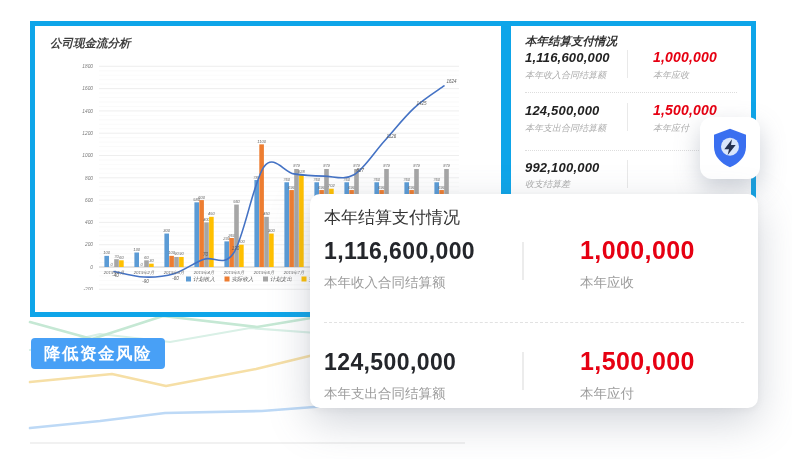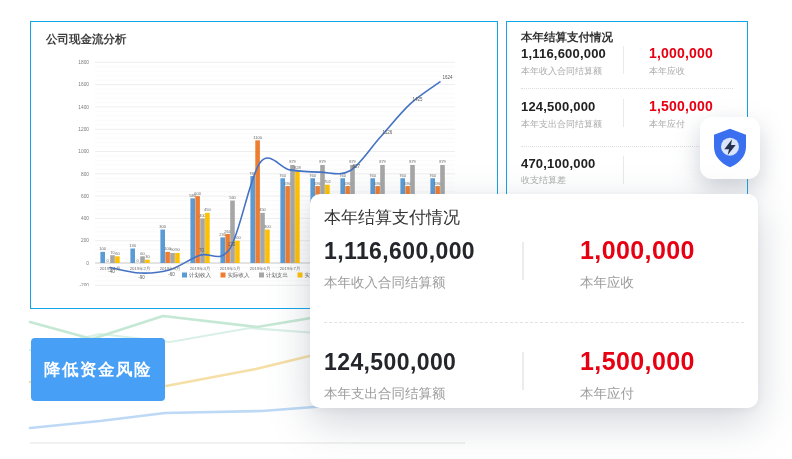--- a/index.html
+++ b/index.html
@@ -1,19 +1,19 @@
 <!DOCTYPE html>
 <html><head>
 <meta charset="utf-8">
 <style>
   html,body{margin:0;padding:0;background:#fff;}
   .page{position:relative;width:792px;height:459px;background:#ffffff;overflow:hidden;
         font-family:"Liberation Sans",sans-serif;}
   .bg-lines{position:absolute;left:0;top:0;z-index:0;}
-  .card{position:absolute;background:#fff;border:1px solid #0ea5e9;z-index:1;}
+  .card{position:absolute;background:#fff;border:5px solid #0ea5e9;z-index:1;font-style:italic;}
 
   
   .chart-card{left:30px;top:21px;width:466px;height:286px;}
   .chart-title{margin:0;position:absolute;left:15px;top:10px;font-size:11.5px;font-weight:600;color:#3f3f3f;}
   #cashflow-chart{position:absolute;left:0;top:28px;width:466px;height:236px;}
 
   
   .summary-card{left:506px;top:21px;width:240px;height:286px;}
   .p-title{margin:0;position:absolute;left:14px;top:8px;font-size:11.5px;font-weight:600;color:#333;}
   .s-val{position:absolute;left:14px;font-size:13px;font-weight:700;color:#222;letter-spacing:.2px;}
@@ -37,21 +37,21 @@
   .pp-cap{position:absolute;left:14px;top:80px;font-size:13.5px;color:#9c9c9c;}
   .pp-cap.r{left:270px;}
   .pp-vdiv{position:absolute;left:212px;top:48px;width:2px;height:38px;background:#ececec;}
   .pp-dashed{position:absolute;left:14px;right:14px;top:128px;border-top:1px dashed #e2e2e2;}
   .pp-row2 .pp-val{top:155px;}
   .pp-row2 .pp-val.red{top:153px;}
   .pp-row2 .pp-cap{top:191px;}
   .pp-row2 .pp-vdiv{top:158px;}
 
   
-  .risk-badge{position:absolute;left:31px;top:338px;height:31px;line-height:31px;padding:16px 13px;
+  .risk-badge{position:absolute;left:31px;top:338px;height:31px;line-height:31px;padding:0 13px;
     background:#48a0f6;border-radius:4px;color:#fff;font-size:16.5px;font-weight:600;letter-spacing:1.5px;z-index:2;}
 </style>
 </head>
 <body>
 
 <div class="page">
 
   <svg id="bglines" class="bg-lines" width="792" height="459" viewBox="0 0 792 459">
       <polyline points="30,350 100,334 170,342 250,328 330,334 440,326 620,318" fill="none" stroke="#d9f0e6" stroke-width="2.2" stroke-linejoin="round" stroke-linecap="round"></polyline>
       <polyline points="30,322 92,339 163,316 257,327 335,314 470,306 620,298" fill="none" stroke="#c5e8d4" stroke-width="2.6" stroke-linejoin="round" stroke-linecap="round"></polyline>
@@ -270,21 +270,21 @@
     <div class="s-cap r" style="top:43px">本年应收</div>
     <div class="s-dotted" style="top:66px"></div>
 
     <div class="s-val" style="top:77px">124,500,000</div>
     <div class="s-cap" style="top:96px">本年支出合同结算额</div>
     <div class="s-vdiv" style="top:77px"></div>
     <div class="s-val red" style="top:76px">1,500,000</div>
     <div class="s-cap r" style="top:96px">本年应付</div>
     <div class="s-dotted" style="top:124px"></div>
 
-    <div class="s-val" style="top:134px">470,100,000</div>
+    <div class="s-val" style="top:134px">992,100,000</div>
     <div class="s-cap" style="top:152px">收支结算差</div>
     <div class="s-vdiv" style="top:134px"></div>
   </section>
 
   <div class="shield-card">
     <svg width="40" height="44" viewBox="0 0 60 64">
       <path d="M30 3 L54 12 V30 C54 45 43 55 30 61 C17 55 6 45 6 30 V12 Z" fill="#3a6ff0"></path>
       <circle cx="30" cy="30" r="13.5" fill="#d9e5fb"></circle>
       <path d="M33 19 L21.5 34 H28.5 L26.5 42.5 L38.5 27.5 H31.5 Z" fill="#25314f"></path>
     </svg>

